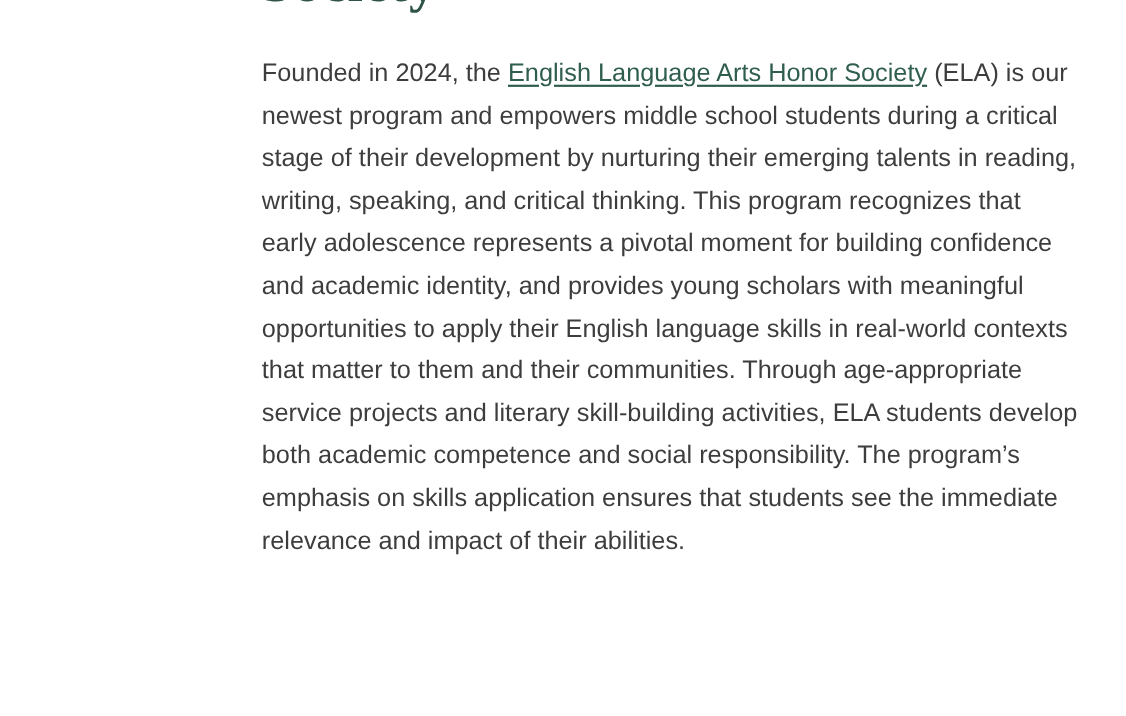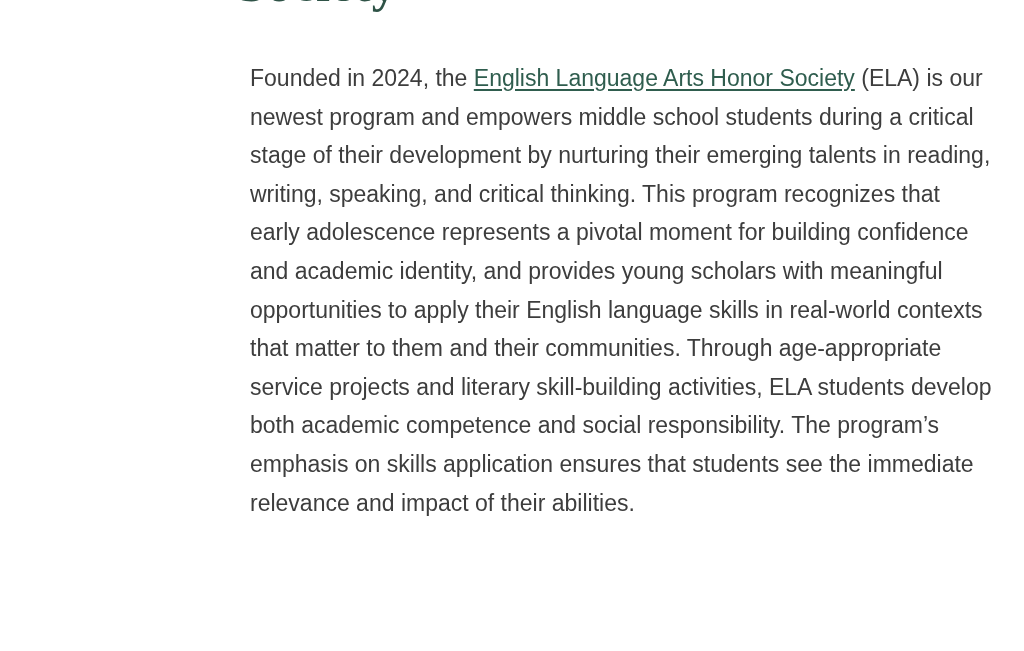--- a/index.html
+++ b/index.html
@@ -28,21 +28,21 @@
     font-size: 50px;
     line-height: 60px;
     letter-spacing: 1px;
     white-space: nowrap;
   }
   .body-paragraph {
     position: absolute;
     left: 238px;
     top: 47px;
     width: 742px;
-    margin: 12px;
+    margin: 0;
     font-size: 23px;
     line-height: 38.6px;
     font-weight: 400;
   }
   .inline-link {
     text-decoration: underline;
     text-underline-offset: 3px;
     cursor: pointer;
   }
 </style>

